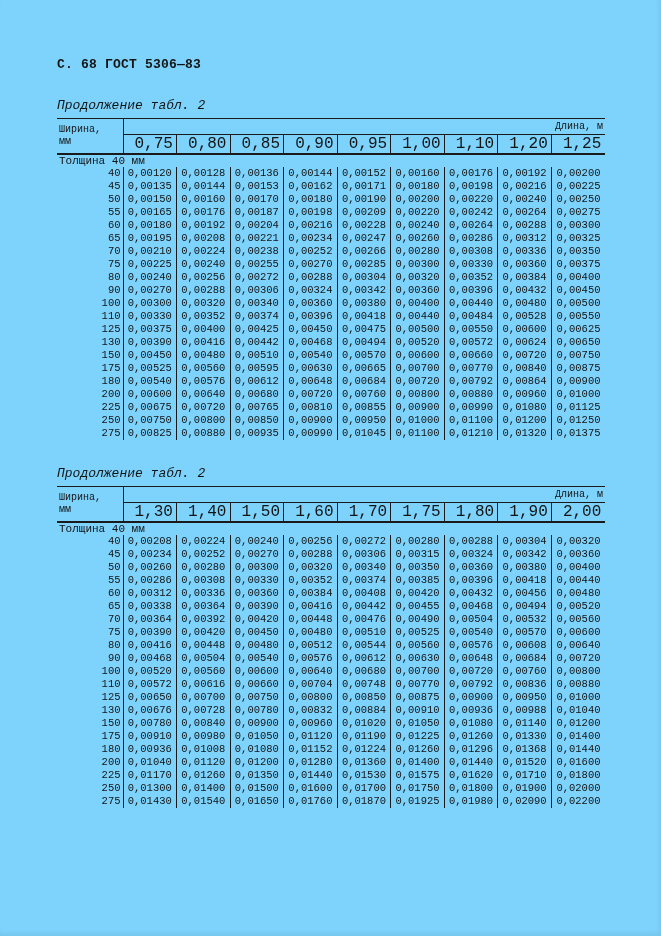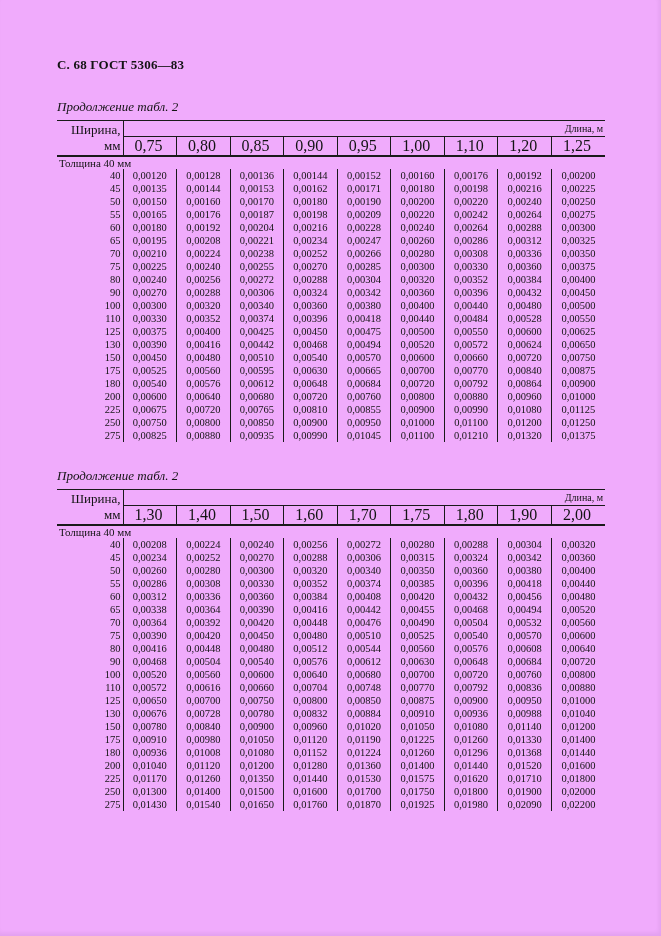--- a/index.html
+++ b/index.html
@@ -1,23 +1,23 @@
 <!DOCTYPE html>
 <html lang="ru"><head>
 <meta charset="utf-8">
 <title>GOST 5306-83</title>
 <style>
   html, body { margin: 0; padding: 0; background: #ffffff; }
   .page {
     width: 661px;
     height: 936px;
     box-sizing: border-box;
-    background: #f0abfc;
+    background: #7dd3fc;
     color: #141414;
-    font-family: Liberation Serif, serif;
+    font-family: Liberation Mono, monospace;
     padding: 57px 56px 0 57px;
     position: relative;
     overflow: hidden;
     box-shadow: inset -2px -3px 4px rgba(0,0,0,0.06);
   }
   .page-header {
     font-size: 13px;
     font-weight: bold;
     margin: 0 0 26px 0;
     letter-spacing: 0.2px;
@@ -35,23 +35,23 @@
     font-size: 10.5px;
   }
   .dim-table th, .dim-table td {
     font-weight: normal;
     padding: 0 2px;
   }
   .w-head {
     border-top: 1px solid #1a1a1a;
     border-right: 1px solid #1a1a1a;
     border-bottom: 2px solid #1a1a1a;
-    font-size: 13px;
+    font-size: 10px;
     white-space: pre-line;
-    text-align: right;
+    text-align: left;
     vertical-align: middle;
     line-height: 1.25;
   }
   .len-head {
     border-top: 1px solid #1a1a1a;
     border-bottom: 1px solid #1a1a1a;
     font-size: 10px;
     text-align: right;
     height: 15px;
     vertical-align: middle;

